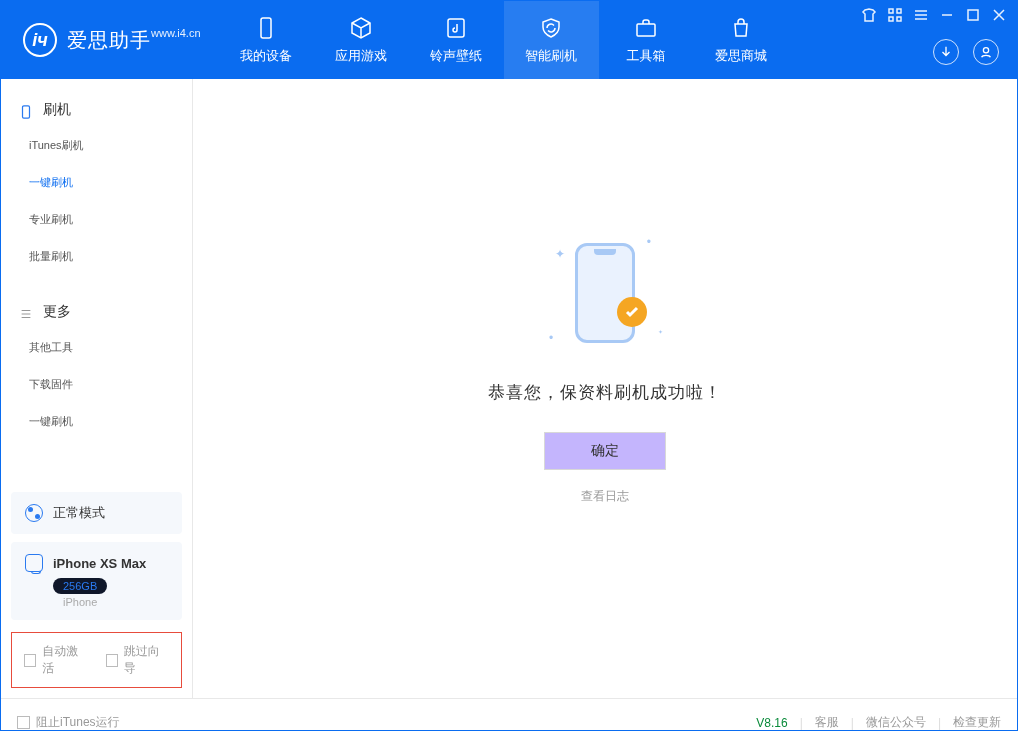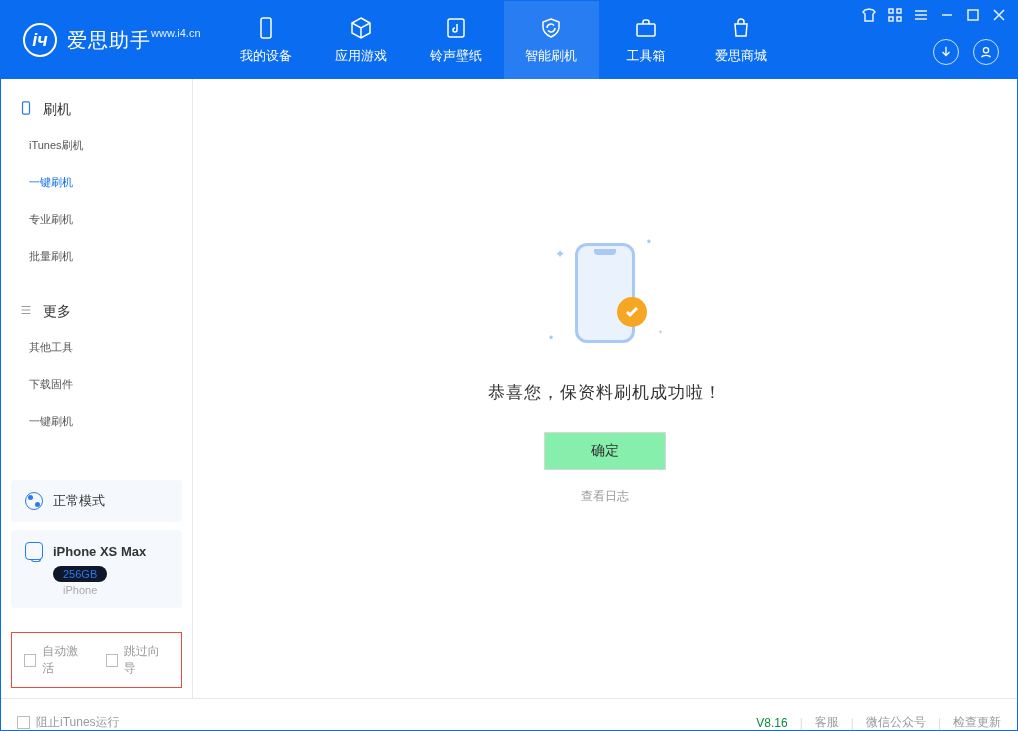--- a/index.html
+++ b/index.html
@@ -26,54 +26,54 @@
 .header-right-icons { position: absolute; right: 18px; bottom: 14px; display: flex; gap: 14px; }
 .header-right-icons span { width: 26px; height: 26px; border: 1.5px solid rgba(255,255,255,.8); border-radius: 50%; display: flex; align-items: center; justify-content: center; cursor: pointer; }
 .header-right-icons svg { stroke: #fff; fill: none; stroke-width: 1.5; width: 14px; height: 14px; }
 
 
 .body { display: flex; height: calc(100% - 78px - 32px); }
 
 
 .sidebar { width: 192px; border-right: 1px solid #e8e8e8; display: flex; flex-direction: column; background: #fff; }
 .side-section { padding: 14px 0 6px 0; }
-.section-head { display: flex; align-items: flex-start; gap: 10px; padding: 8px 18px; color: #333; font-size: 14px; font-weight: 500; }
+.section-head { display: flex; align-items: flex-end; gap: 10px; padding: 8px 18px; color: #333; font-size: 14px; font-weight: 500; }
 .section-head svg { width: 14px; height: 14px; }
 .side-item { padding: 11px 0 11px 28px; font-size: 11px; color: #555; cursor: pointer; }
 .side-item.active { color: #0a6cf0; }
 
 .sidebar-spacer { flex: 1; }
 .side-card { background: #f5f8fc; margin: 4px 10px; border-radius: 4px; padding: 12px 14px; font-size: 13px; color: #333; }
 .side-card .row { display: flex; align-items: center; gap: 10px; }
 .mode-icon { width:18px; height:18px; border:1.5px solid #2a7af0; border-radius:50%; position:relative; }
 .mode-icon::before, .mode-icon::after { content:''; position:absolute; width:5px; height:5px; background:#2a7af0; border-radius:50%; }
 .mode-icon::before { top:2px; left:2px; }
 .mode-icon::after { bottom:2px; right:2px; }
 .dev-icon { width:18px; height:18px; border:1.5px solid #2a7af0; border-radius:4px; position:relative; }
 .dev-icon::after { content:''; position:absolute; bottom:-3px; left:5px; width:8px; height:2px; border:1px solid #2a7af0; border-top:none; border-radius:0 0 3px 3px; }
 .dev-name { font-weight: 600; color: #333; font-size: 13px; }
 .dev-cap { display: inline-block; background: #0f172a; color: #2a7af0; border-radius: 10px; padding: 2px 10px; font-size: 11px; margin: 6px 0 2px 28px; }
 .dev-type { color: #aaa; font-size: 11px; margin-left: 38px; }
 
-.check-row { border: 1.5px solid #e74c3c; margin: 20px 10px 10px 10px; padding: 10px 12px; display: flex; gap: 18px; align-items: center; }
+.check-row { border: 1.5px solid #e74c3c; margin: 8px 10px 10px 10px; padding: 10px 12px; display: flex; gap: 18px; align-items: center; }
 .chk { display: flex; align-items: center; gap: 6px; font-size: 12px; color: #999; cursor: pointer; }
 .chk-box { width: 13px; height: 13px; border: 1px solid #bbb; }
 
 
 .main { flex: 1; display: flex; flex-direction: column; align-items: center; justify-content: center; padding-bottom: 40px; }
 .phone-illus { position: relative; width: 120px; height: 120px; margin-bottom: 28px; display: flex; align-items: center; justify-content: center; }
 .phone-body { width: 60px; height: 100px; border: 3px solid #a8c9f5; border-radius: 12px; background: #eaf2fe; position: relative; }
 .phone-notch { position: absolute; top: 3px; left: 50%; transform: translateX(-50%); width: 22px; height: 6px; background: #a8c9f5; border-radius: 0 0 4px 4px; }
 .check-badge { position: absolute; right: 18px; bottom: 26px; width: 30px; height: 30px; background: #f5a623; border-radius: 50%; display: flex; align-items: center; justify-content: center; }
 .check-badge svg { stroke: #fff; fill: none; stroke-width: 3; width: 16px; height: 16px; }
 .sparkle { position: absolute; color: #a8c9f5; font-size: 12px; }
 .sp1 { top: 14px; left: 10px; } .sp2 { top: 2px; right: 14px;} .sp3 { bottom: 8px; left: 4px;} .sp4 { bottom: 18px; right: 2px; font-size: 6px; }
 
 .success-text { font-size: 17px; color: #333; margin-bottom: 28px; letter-spacing: 1px; }
-.ok-btn { border: 1px solid #d8d8d8; background: #86efac; padding: 9px 46px; font-size: 14px; color: #333; cursor: pointer; margin-bottom: 18px; }
+.ok-btn { border: 1px solid #d8d8d8; background: #c4b5fd; padding: 9px 46px; font-size: 14px; color: #333; cursor: pointer; margin-bottom: 18px; }
 .log-link { font-size: 12px; color: #999; cursor: pointer; }
 
 
 .footer { height: 48px; border-top: 1px solid #e8e8e8; display: flex; align-items: center; padding: 8px 16px; font-size: 12px; color: #999; gap: 36px; }
 .footer .chk { color: #999; }
 .footer-right { margin-left: auto; display: flex; align-items: center; gap: 12px; }
 .footer-right .divider { color: #ddd; }
 .footer-link { cursor: pointer; }
 .version { color: #0a8a3a; }
 </style>

